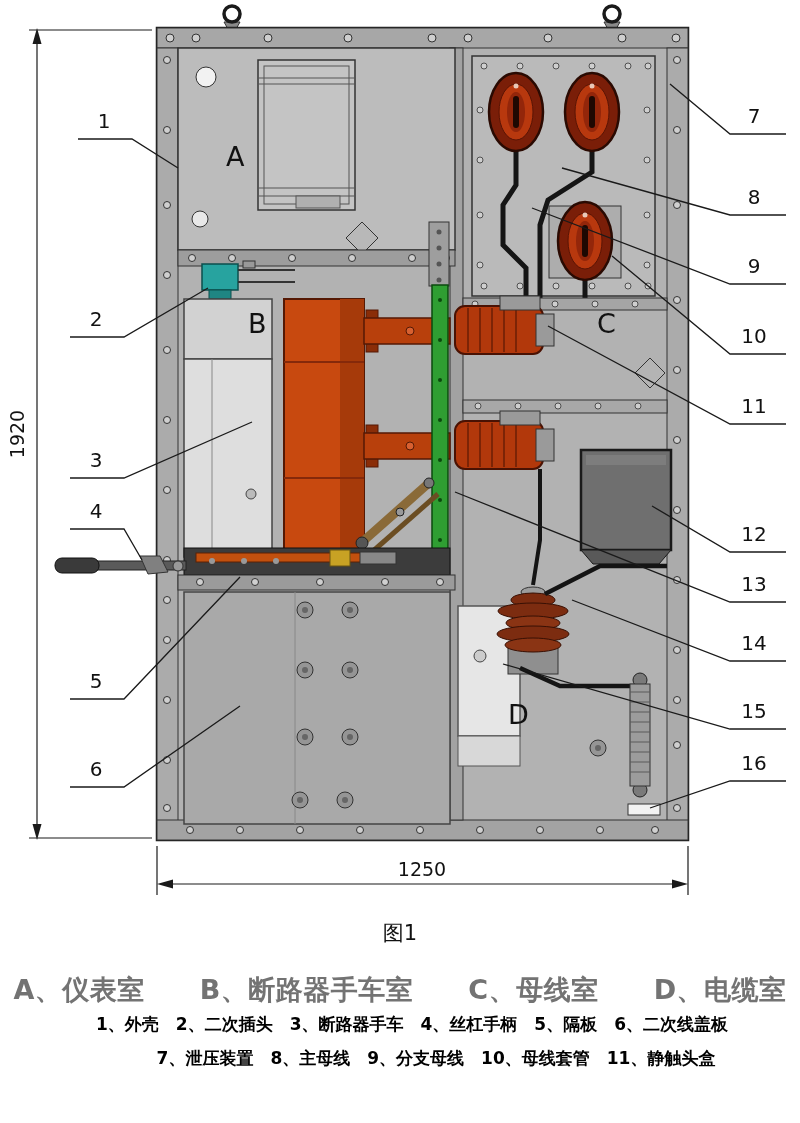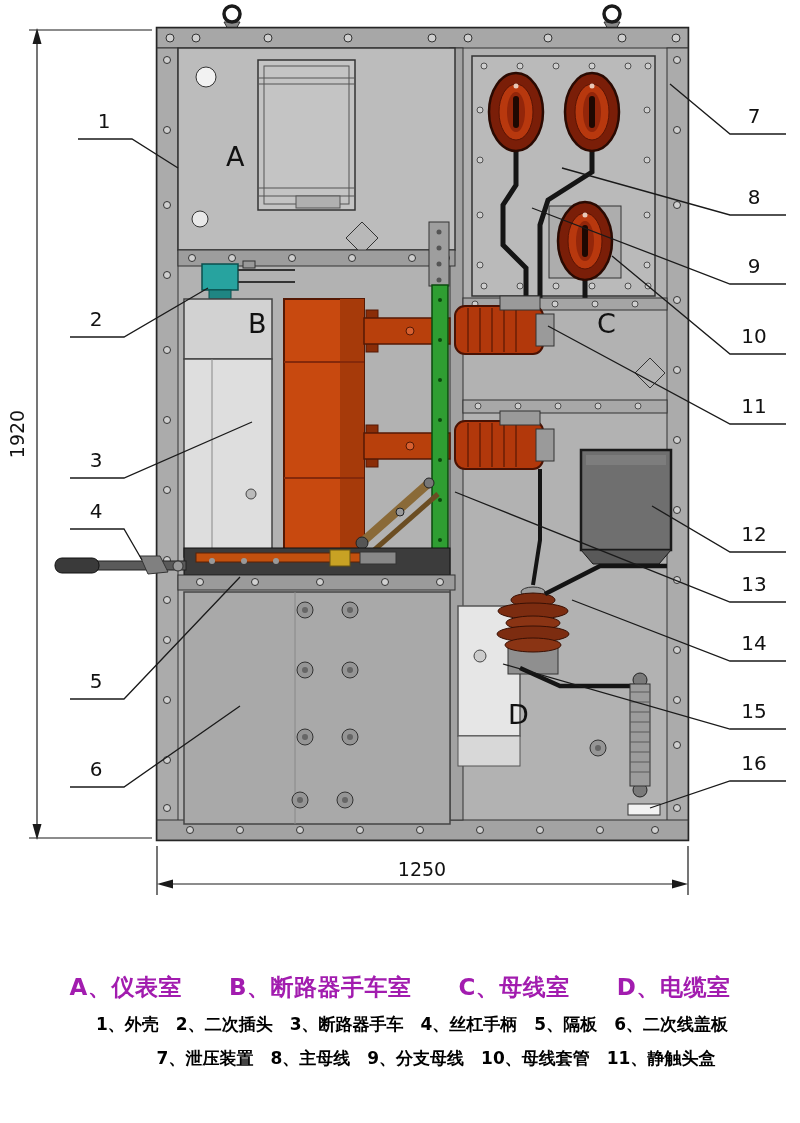--- a/index.html
+++ b/index.html
@@ -9,21 +9,21 @@
     overflow:hidden;
   }
   svg { display:block; }
   svg text { font-family:"DejaVu Sans","Liberation Sans",sans-serif; fill:#111; }
   .caption {
     position:absolute; top:919px; left:0; width:100%;
     text-align:center; font-size:21px; color:#111;
   }
   .legend-compartments {
     position:absolute; top:972px; left:0; width:100%;
-    text-align:center; font-size:23px; font-weight:bold; color:#a21caf;
+    text-align:center; font-size:27px; font-weight:bold; color:#737373;
     white-space:pre; letter-spacing:0.5px;
   }
   .legend-line {
     position:absolute; left:12px; width:100%;
     text-align:center; font-size:17px; font-weight:bold; color:#000;
     white-space:pre;
   }
   .legend-line.l1 { top:1013px; }
   .legend-line.l2 { top:1047px;padding-left:24px; }
   .legend-line.l3 { top:1081px; }
@@ -433,17 +433,18 @@
   <text x="754" y="343" text-anchor="middle" font-size="20">10</text>
   <text x="754" y="413" text-anchor="middle" font-size="20">11</text>
   <text x="754" y="541" text-anchor="middle" font-size="20">12</text>
   <text x="754" y="591" text-anchor="middle" font-size="20">13</text>
   <text x="754" y="650" text-anchor="middle" font-size="20">14</text>
   <text x="754" y="718" text-anchor="middle" font-size="20">15</text>
   <text x="754" y="770" text-anchor="middle" font-size="20">16</text>
 
 </svg>
 
+<div class="caption">图1</div>
 <div class="legend-compartments">A、仪表室　　B、断路器手车室　　C、母线室　　D、电缆室</div>
 <div class="legend-line l1">1、外壳　2、二次插头　3、断路器手车　4、丝杠手柄　5、隔板　6、二次线盖板</div>
 <div class="legend-line l2">7、泄压装置　8、主母线　9、分支母线　10、母线套管　11、静触头盒</div>
 
 </div>
 
 </body></html>

